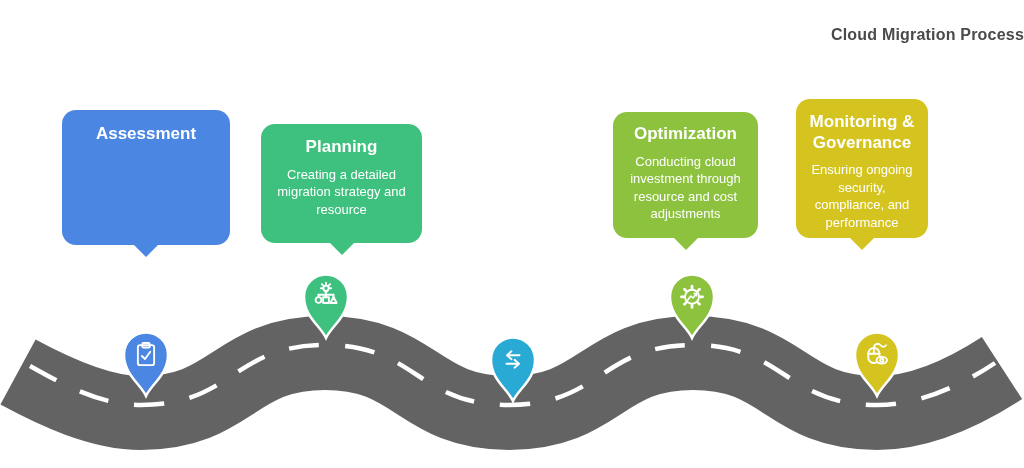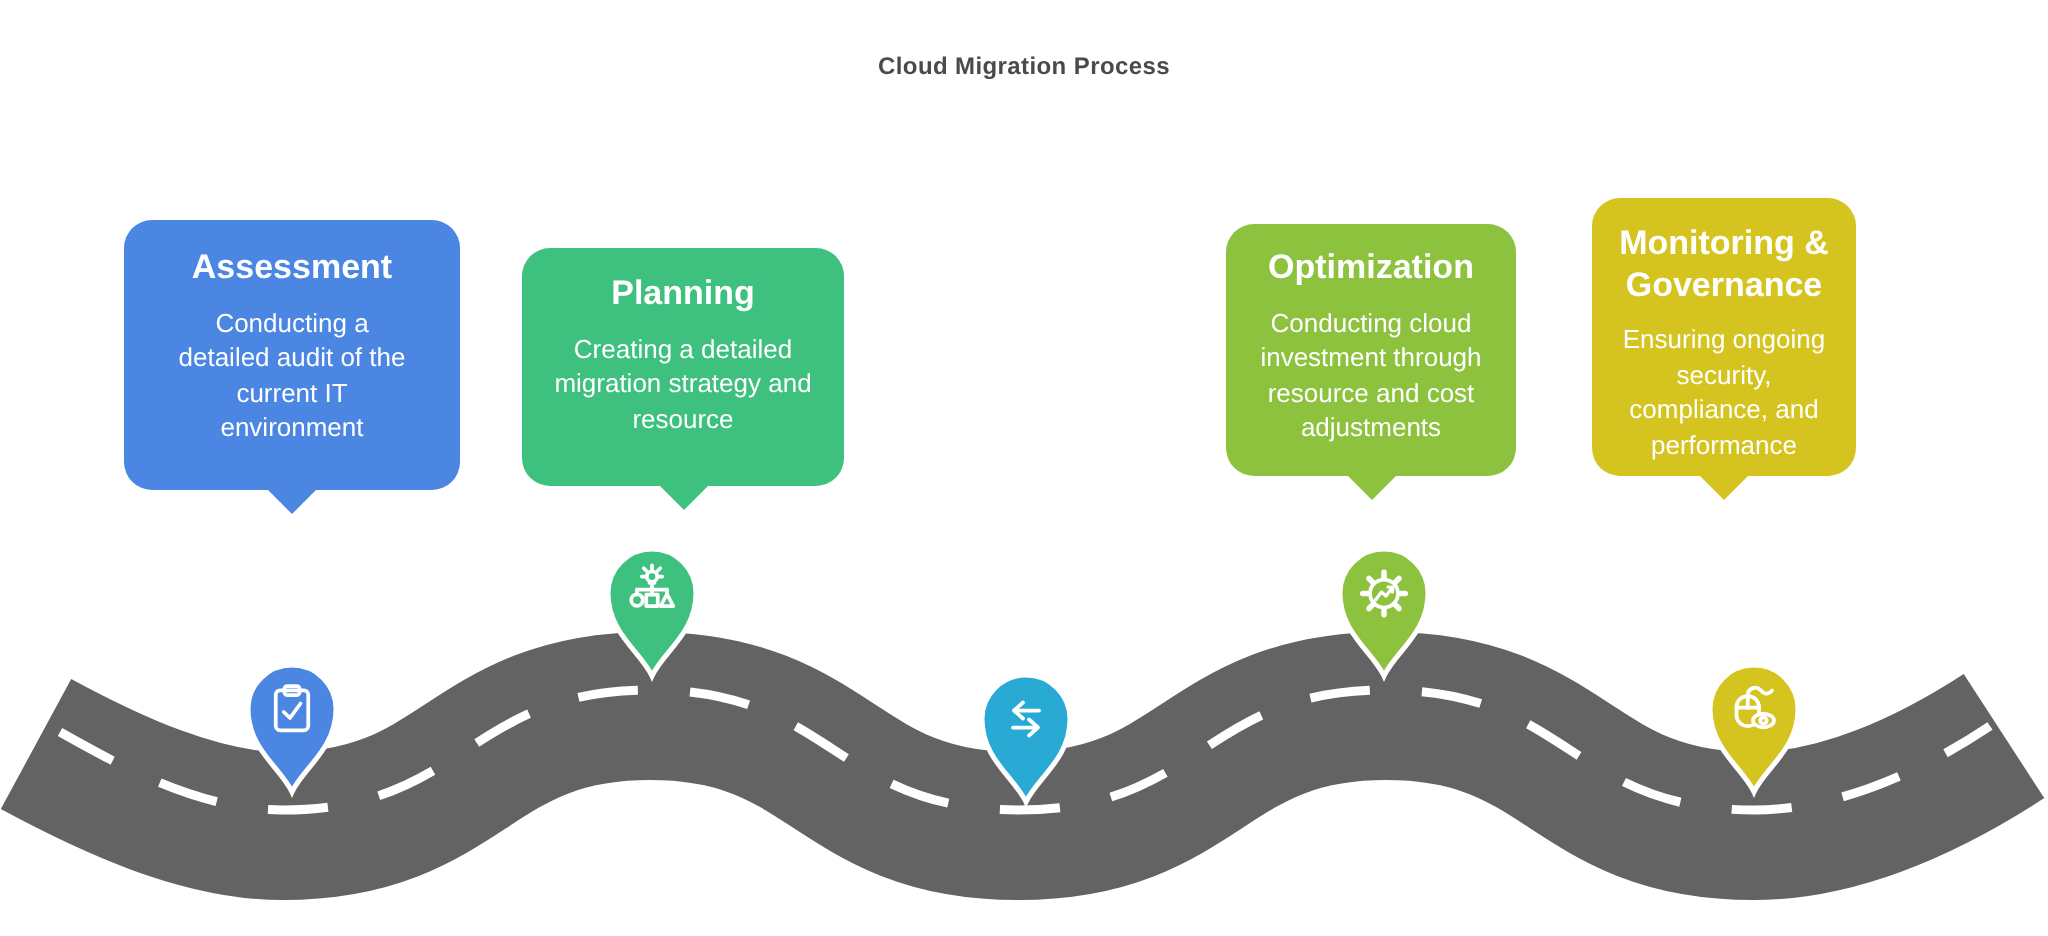--- a/index.html
+++ b/index.html
@@ -1,22 +1,22 @@
 <!DOCTYPE html>
 <html style="--road-color: #636363; --title-color: #4a4a4b;"><head>
 <meta charset="utf-8">
 <style>
   html,body{margin:0;padding:0;background:#fff;}
   #canvas{
     position:relative;width:1024px;height:468px;overflow:hidden;background:#fff;
     font-family:"Liberation Sans","DejaVu Sans",sans-serif;
   }
   .page-title{
-    position:absolute;top:26px;left:0;width:100%;text-align:center;
-    font-size:12px;font-weight:bold;color:var(--title-color,#4a4a4b);
+    position:absolute;top:26px;left:0;width:100%;text-align:right;
+    font-size:16px;font-weight:bold;color:var(--title-color,#4a4a4b);
     letter-spacing:.2px;
   }
   .road-svg{position:absolute;left:0;top:0;pointer-events:none;}
   .road-base{fill:none;stroke:var(--road-color,#636363);stroke-width:74;stroke-linecap:butt;}
   .road-dash{fill:none;stroke:#fff;stroke-width:4.5;stroke-dasharray:30 26;stroke-linecap:butt;}
   .card{
     position:absolute;border-radius:14px;color:#fff;text-align:center;
     background:var(--stage-color);display:flex;flex-direction:column;
     box-sizing:border-box;align-items:center;
   }
@@ -51,21 +51,20 @@
 
   <div class="page-title">Cloud Migration Process</div>
 
   <svg class="road-svg" width="1024" height="468" viewBox="0 0 1024 468">
     <path class="road-base" d="M 18 372 C 55 392 100 413 141 413 C 233 413 233 353 325 353 C 417 353 417 413 509 413 C 601 413 601 353 693 353 C 785 353 785 413 877 413 C 920 413 965 392 1002 368"></path>
     <path class="road-dash" d="M 30 366 C 62 384 100 405 141 405 C 233 405 233 345 325 345 C 417 345 417 405 509 405 C 601 405 601 345 693 345 C 785 345 785 405 877 405 C 920 405 962 385 995 363"></path>
   </svg>
 
   <div class="card s0" style="--stage-color: #4a86e2;">
     <h2>Assessment</h2>
-    <p>Conducting a detailed audit of the current IT environment</p>
     <div class="tail"></div>
   </div>
 
   <div class="card s1" style="--stage-color: #3ec17e;">
     <h2>Planning</h2>
     <p>Creating a detailed migration strategy and resource</p>
     <div class="tail"></div>
   </div>
 
 

